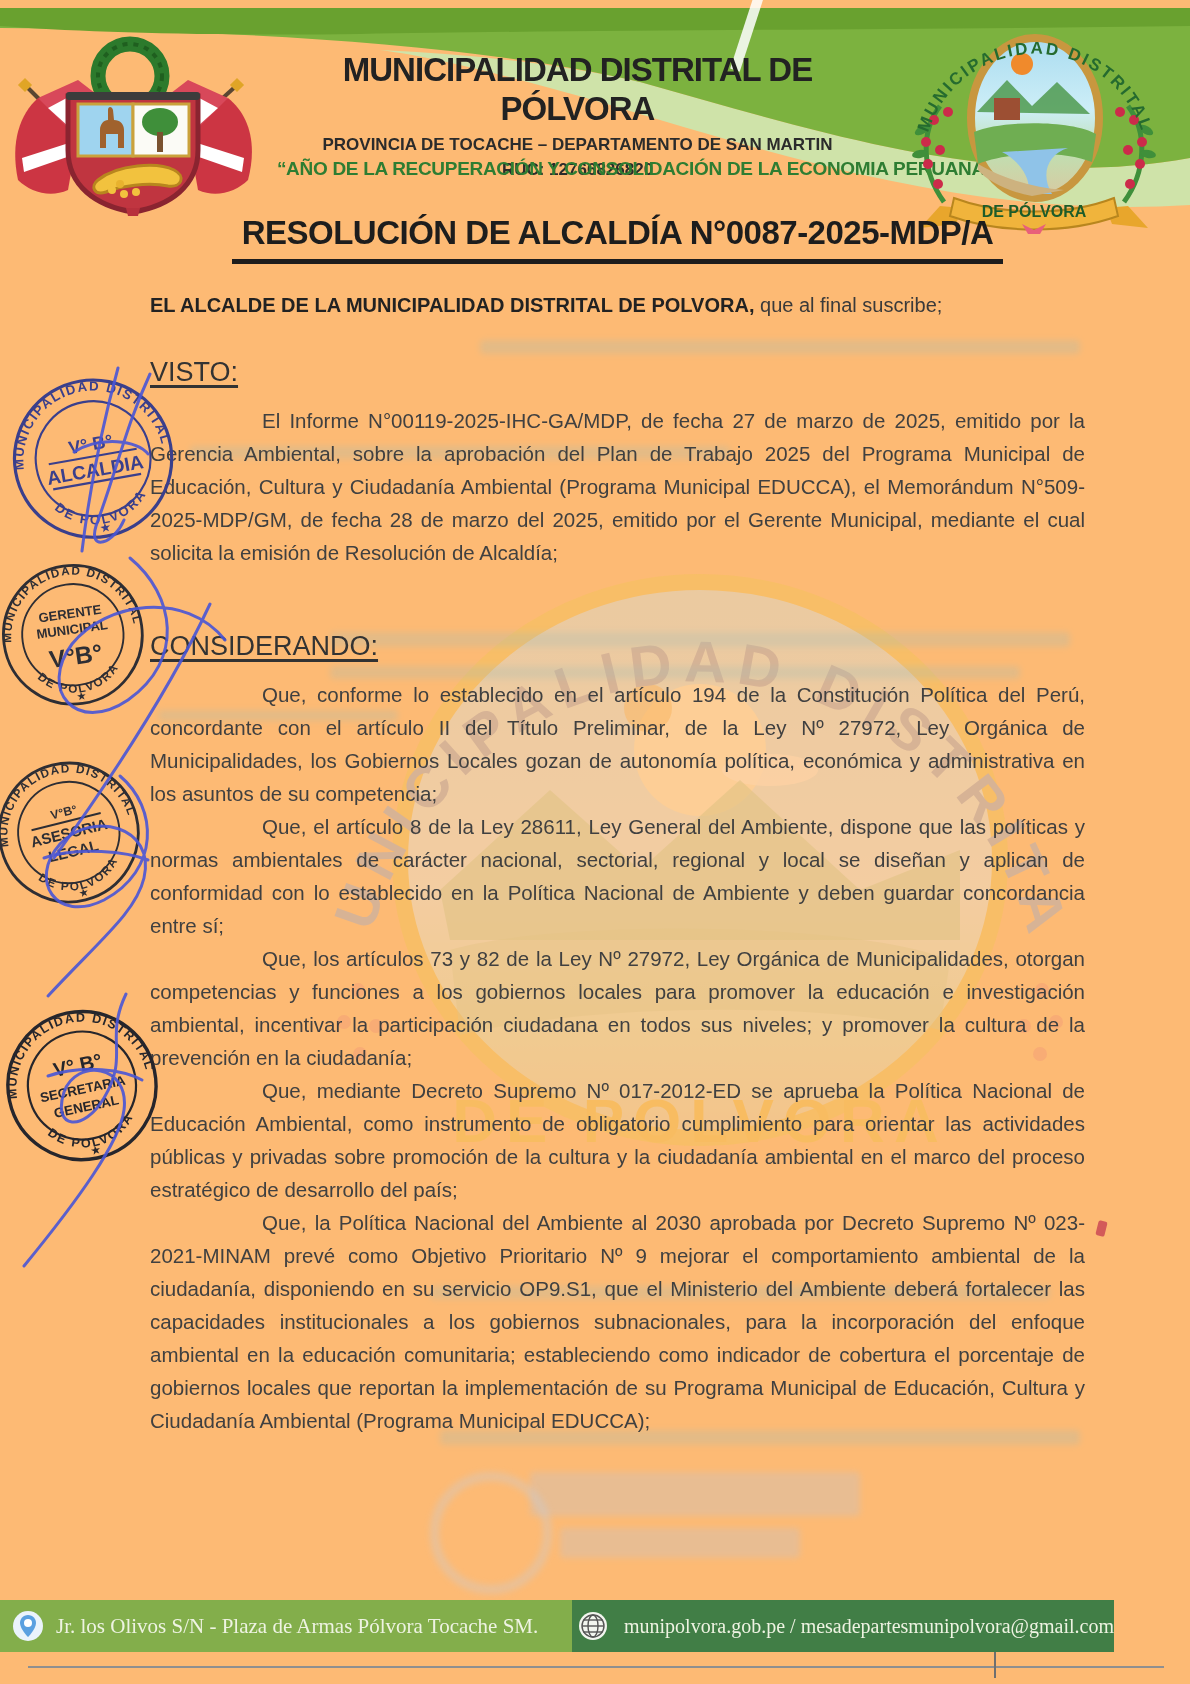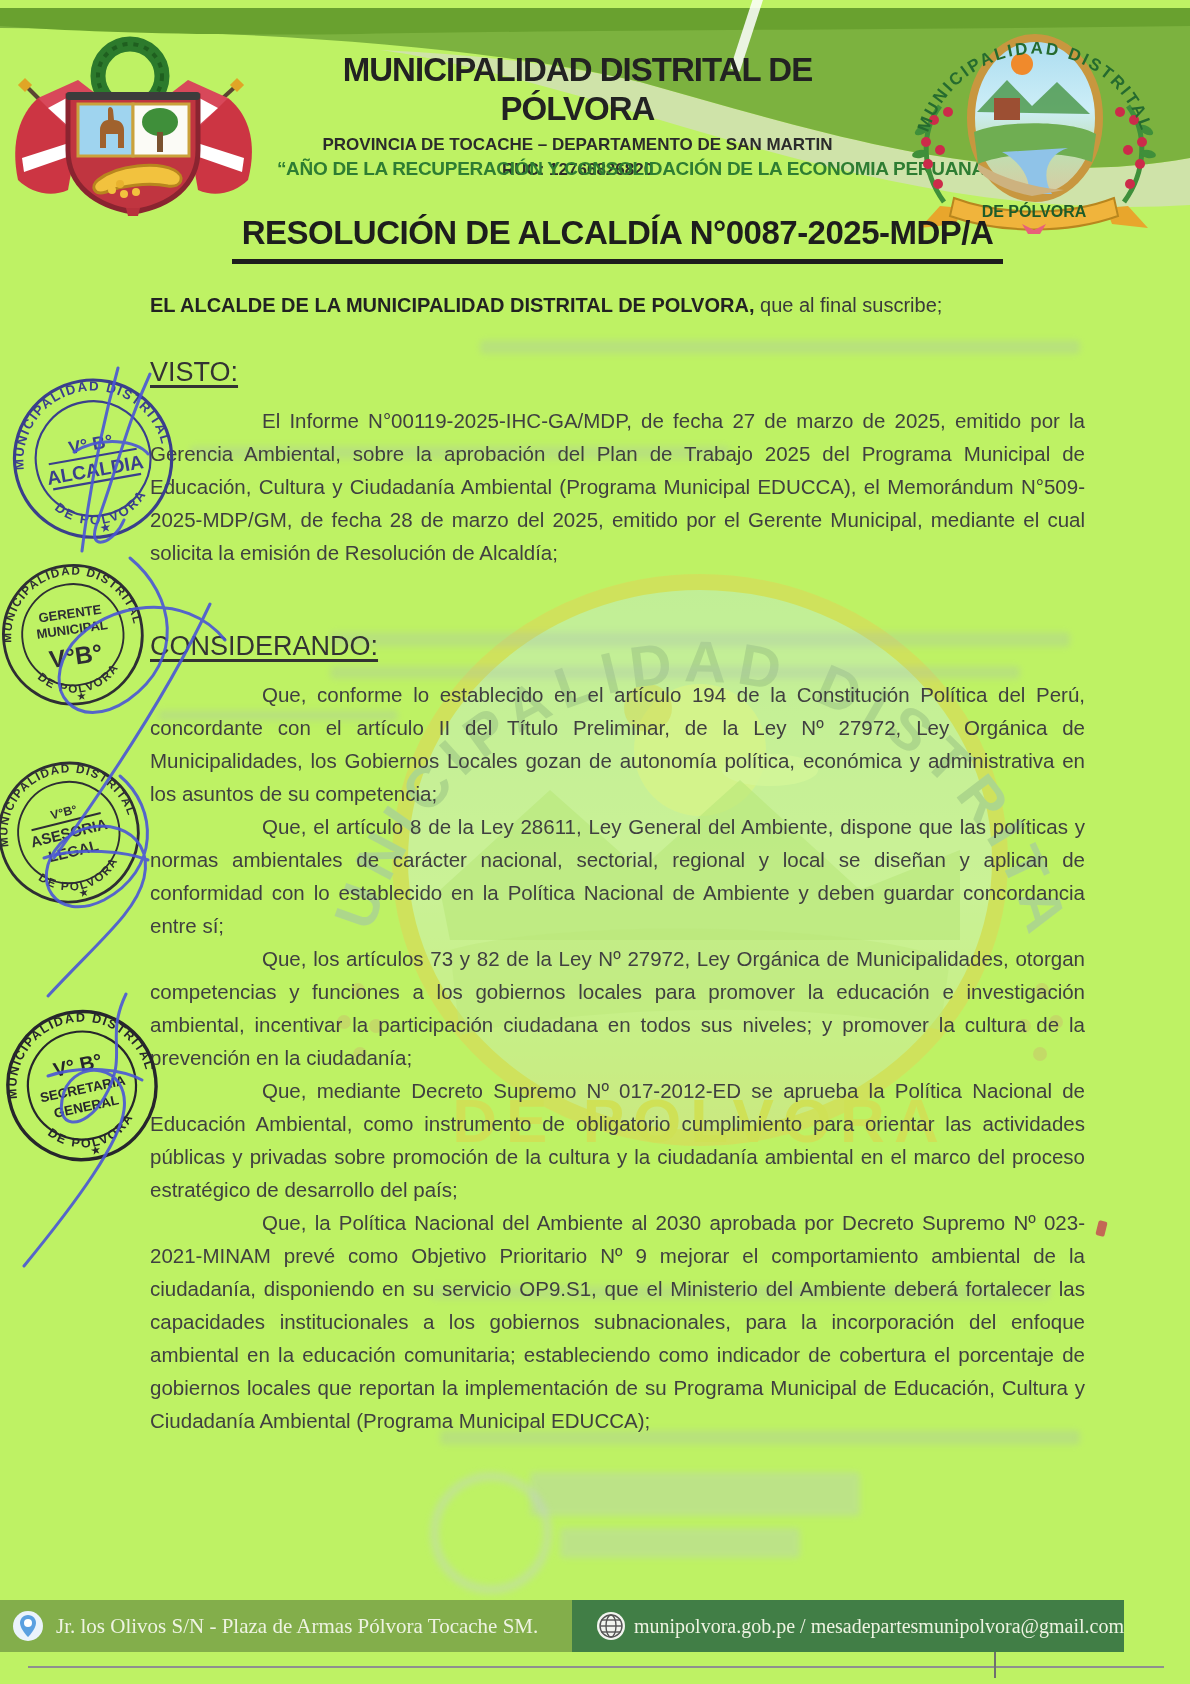--- a/index.html
+++ b/index.html
@@ -1,16 +1,16 @@
 <!DOCTYPE html>
 <html><head>
 <meta charset="utf-8">
 <style>
   html,body{margin:0;padding:0;background:#e8e8e8;}
-  #page{position:relative;width:1190px;height:1684px;background:#bef264;overflow:hidden;
+  #page{position:relative;width:1190px;height:1684px;background:#fdba74;overflow:hidden;
         font-family:"Liberation Sans",sans-serif;color:#3d3d3d;}
   
   .swoosh{position:absolute;top:0;left:0;z-index:1;}
   .scan-line{position:absolute;top:-6px;left:742px;width:10px;height:78px;background:#ffffff;
              transform:rotate(18deg);opacity:.85;z-index:2;}
   .coat{position:absolute;top:30px;left:8px;z-index:3;}
   .header-text{position:absolute;top:50px;left:255px;width:645px;text-align:center;z-index:3;}
   .muni-title{font-size:34px;font-weight:bold;color:#222;letter-spacing:-1px;transform:scaleX(.97);margin:0;}
   .prov-line{font-size:17px;font-weight:bold;color:#2b2b2b;margin:7px 0 0;}
   .ruc-line{font-size:17px;font-weight:bold;color:#2b2b2b;margin:5px 0 0;}
@@ -39,21 +39,21 @@
               opacity:.35;filter:blur(3px);z-index:1;}
   .red-tick{position:absolute;left:1097px;top:1221px;width:9px;height:15px;background:#c43a50;
             border-radius:2px;transform:rotate(14deg);opacity:.75;z-index:2;}
   
   .stamp{position:absolute;z-index:5;}
   .stamp text{font-family:"Liberation Sans",sans-serif;}
   .sig{position:absolute;z-index:6;}
   
   .footer{position:absolute;top:1600px;left:0;width:1080px;height:52px;display:flex;z-index:5;}
   .footer-left{flex:0 0 572px;background:#83ae4b;display:flex;align-items:center;gap:12px;padding-left:12px;box-sizing:border-box;}
-  .footer-right{flex:1;background:#417e46;display:flex;align-items:center;gap:8px;padding-left:24px;box-sizing:border-box;}
+  .footer-right{flex:1;background:#417e46;display:flex;align-items:center;gap:16px;padding-left:6px;box-sizing:border-box;}
   .footer-text{font-family:"Liberation Serif",serif;font-size:21px;color:#eef3e2;white-space:nowrap;}
   .footer-right .footer-text{font-size:20px;}
   .bottom-rule{position:absolute;top:1666px;left:28px;width:1136px;height:2px;background:#8f8f8f;z-index:5;}
   .edge-tick{position:absolute;top:1652px;left:994px;width:2px;height:26px;background:#6f6f6f;z-index:5;}
 </style>
 </head>
 <body>
 
 <div id="page">
 

